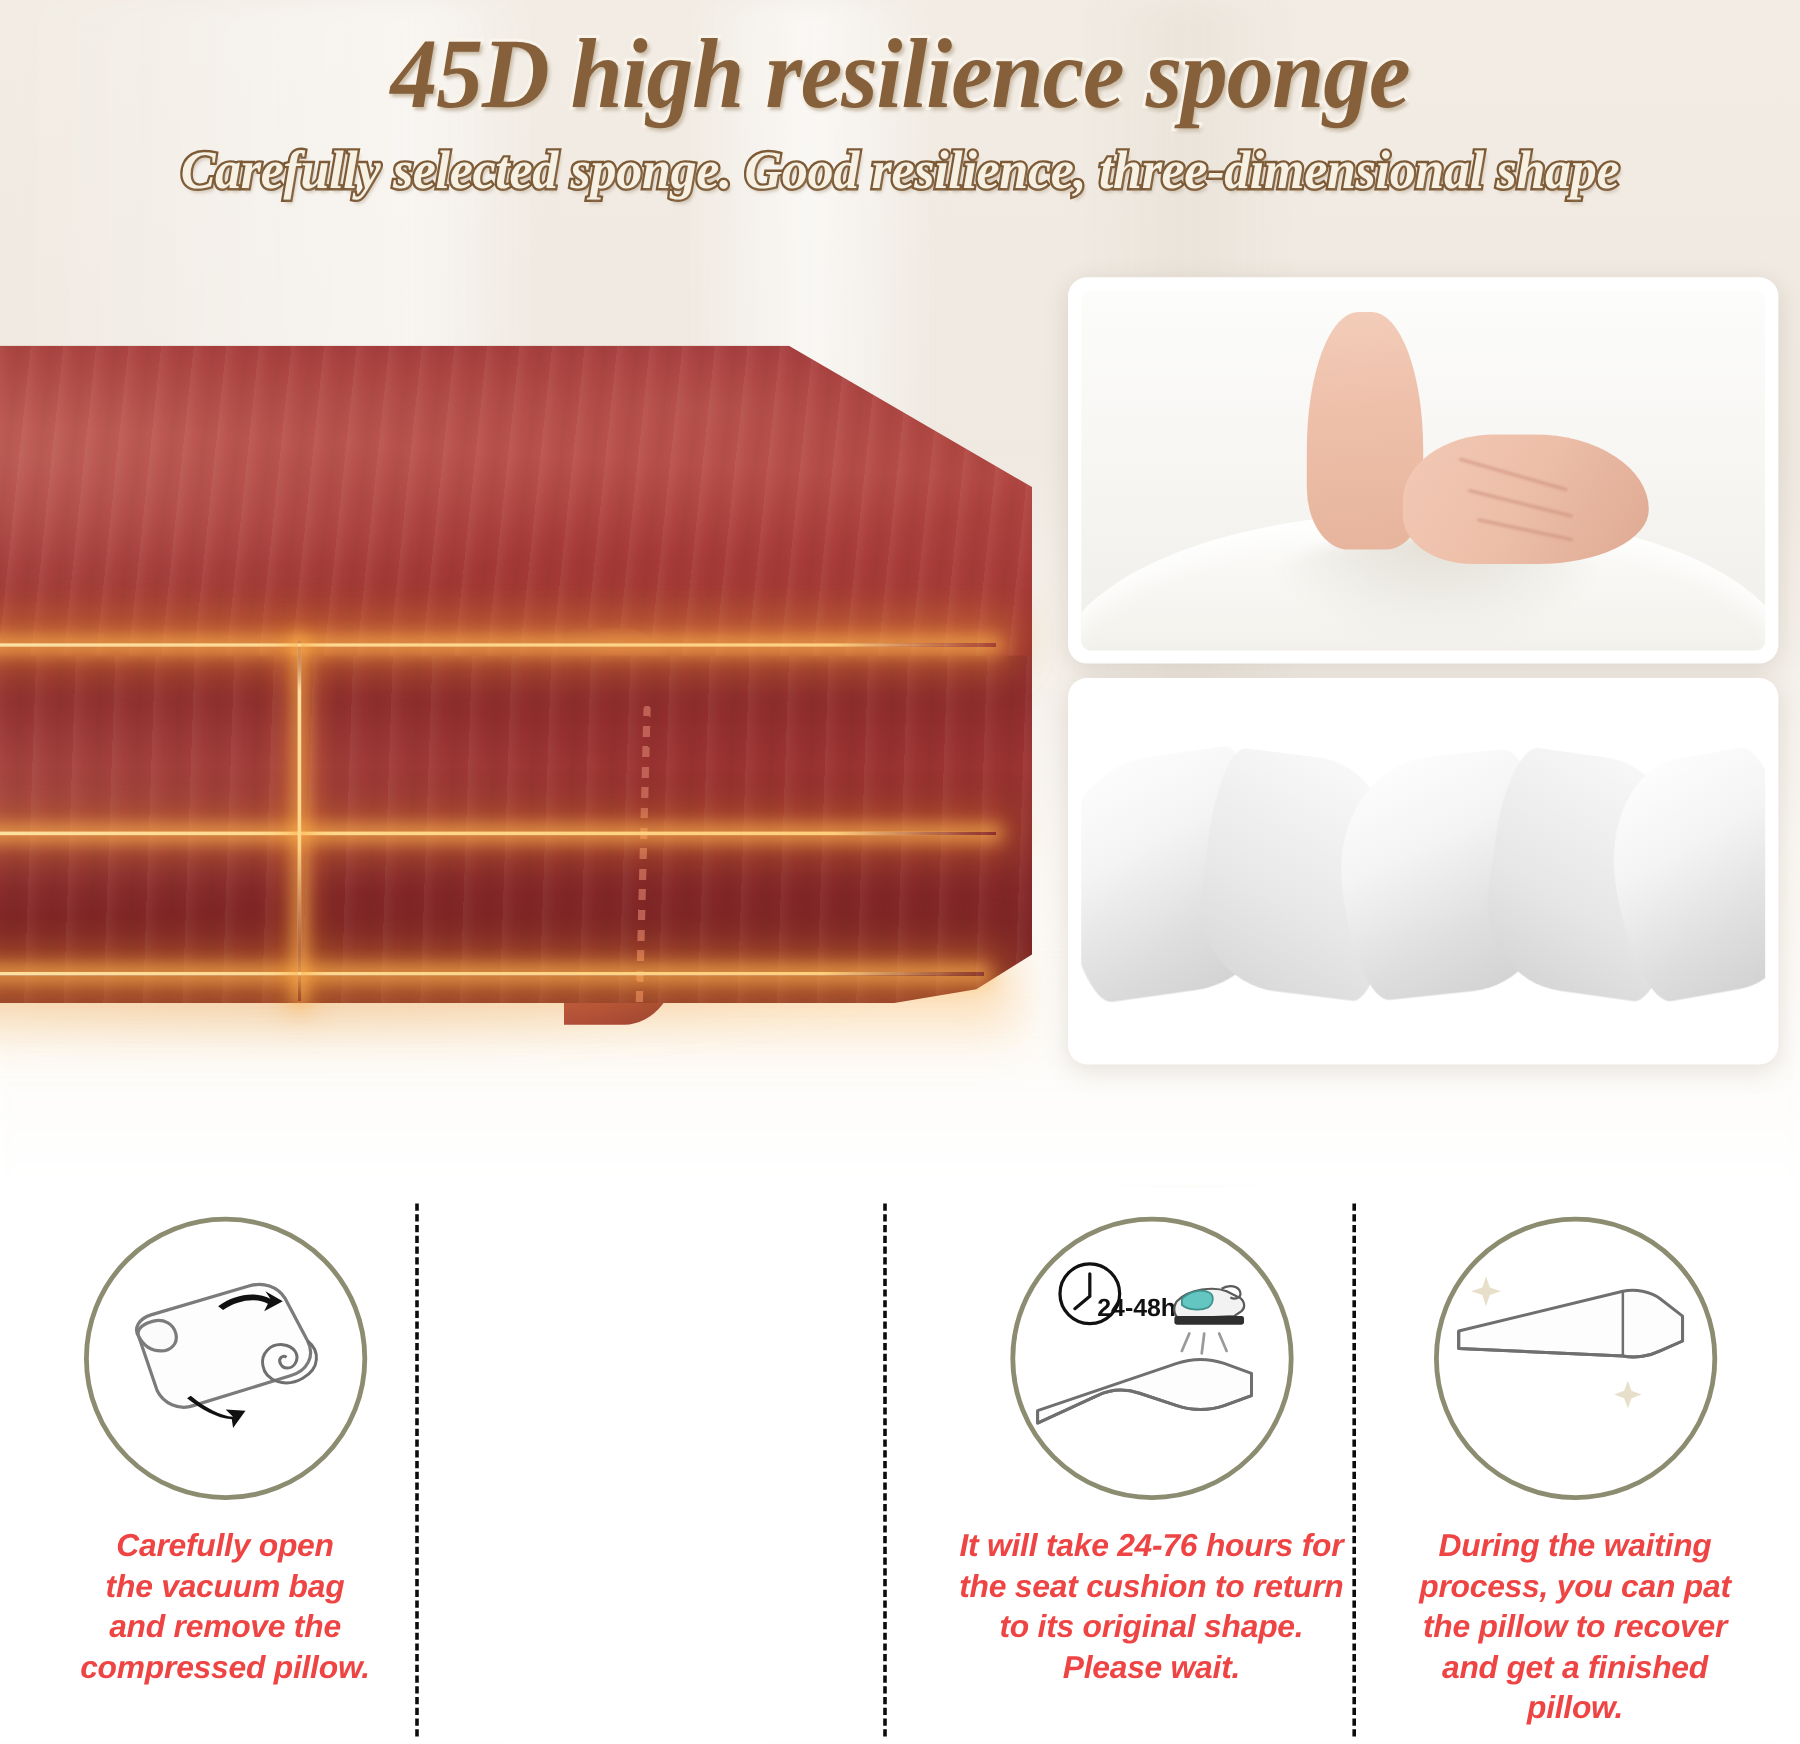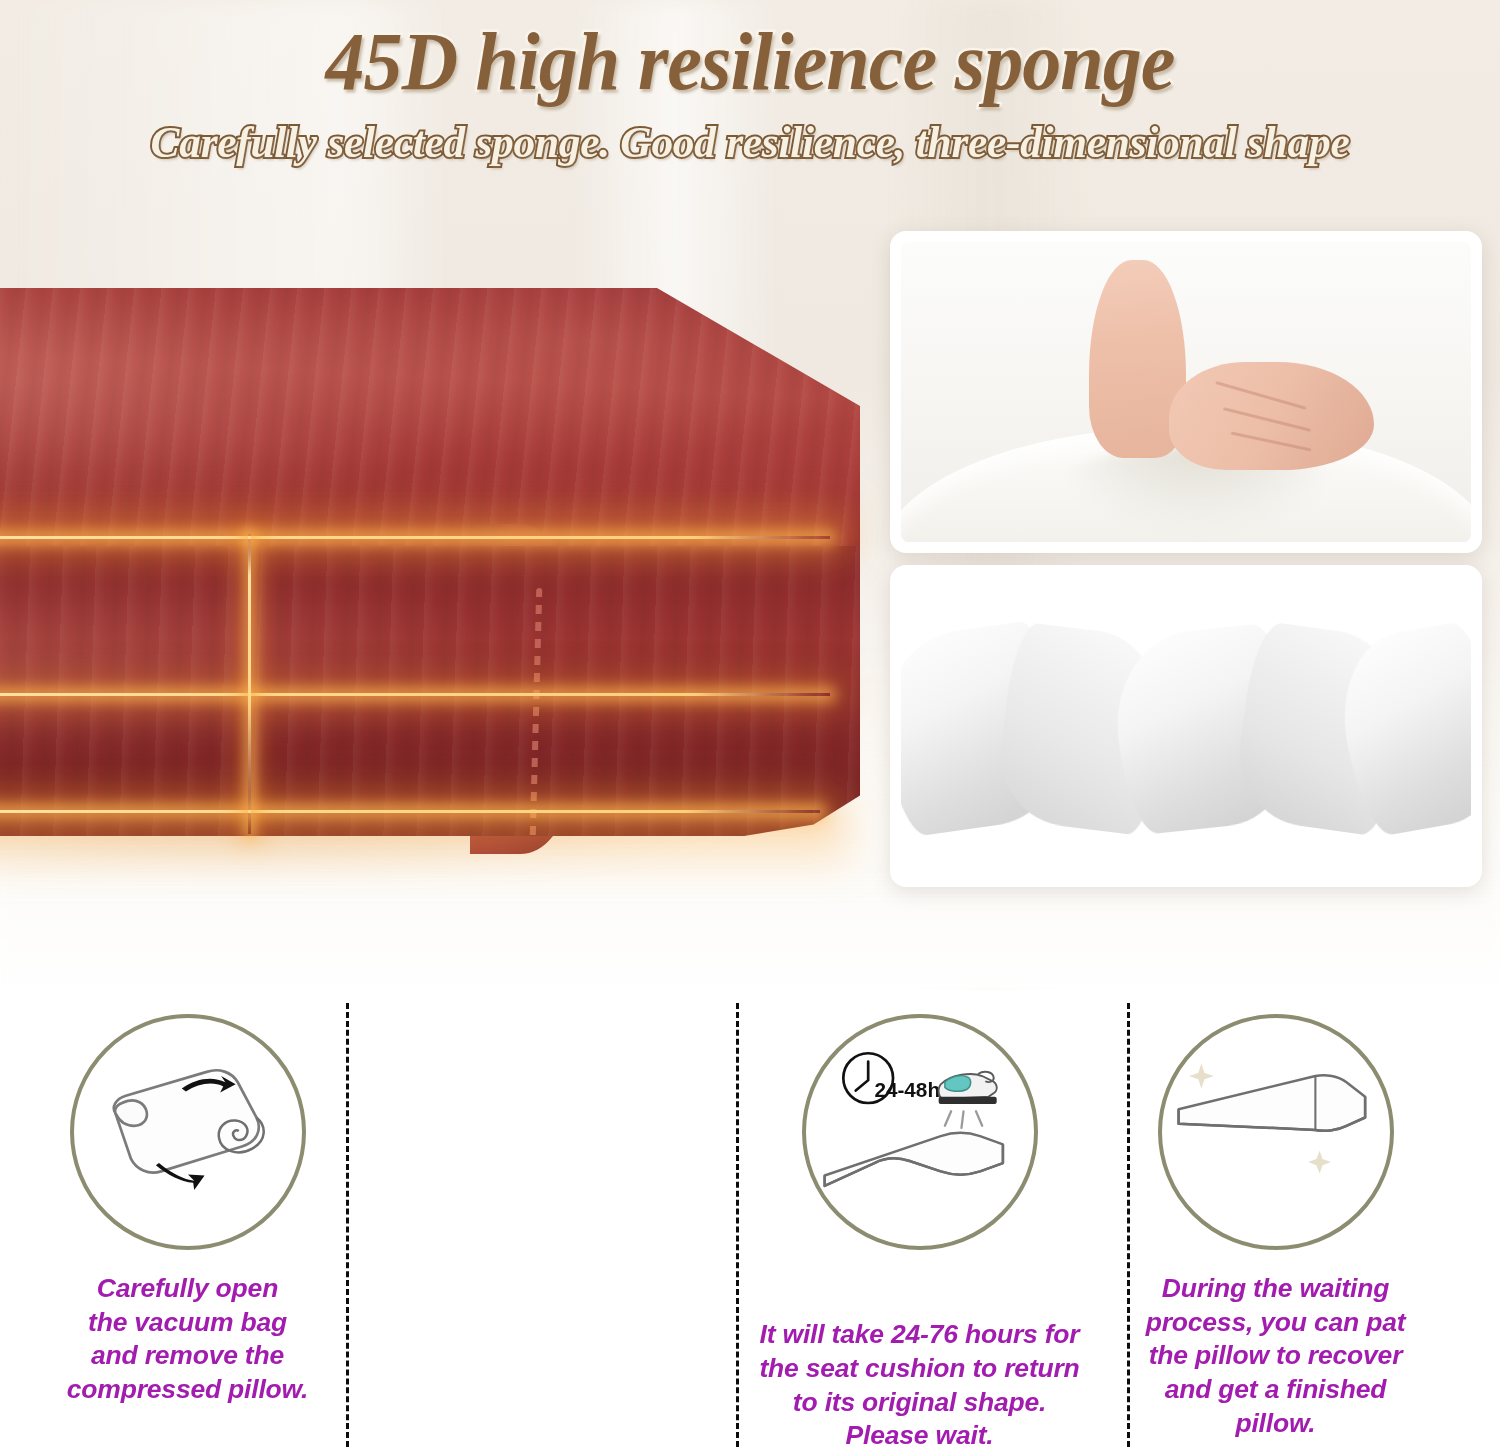--- a/index.html
+++ b/index.html
@@ -185,22 +185,22 @@
   }
 
   
   .steps{position:absolute;left:0;top:990px;width:1500px;height:463px;background:#ffffff;}
   .step{
     position:absolute;top:0;width:375px;height:463px;
     display:flex;flex-direction:column;align-items:center;
   }
   .step.s1{left:0;}
   .step.s2{left:375px;}
-  .step.s3{left:732px;justify-content:space-between;}
-  .step.s4{left:1088px;}
+  .step.s3{left:772px;}
+  .step.s4{left:1125px;}
 
   .divider{
     position:absolute;top:13px;width:0;height:444px;
     border-left:3px dashed #0c0c0c;
   }
   .divider.d1{left:346px;}
   .divider.d2{left:736px;}
   .divider.d3{left:1127px;}
 
   .circle{
@@ -209,21 +209,21 @@
     position:relative;background:#fff;
     display:flex;align-items:center;justify-content:center;
   }
   .circle svg{width:100%;height:100%;display:block;}
 
   .caption{
     margin-top:22px;width:330px;text-align:center;
     font-family:"Liberation Sans", sans-serif;
     font-weight:bold;font-style:italic;
     font-size:26.5px;line-height:1.27;
-    color:#a21caf;
+    color:#ef4444;
     letter-spacing:-.2px;
     white-space:pre-line;
   }
 </style>
 </head>
 <body>
 
 <div class="page">
 
   <div class="hero">

